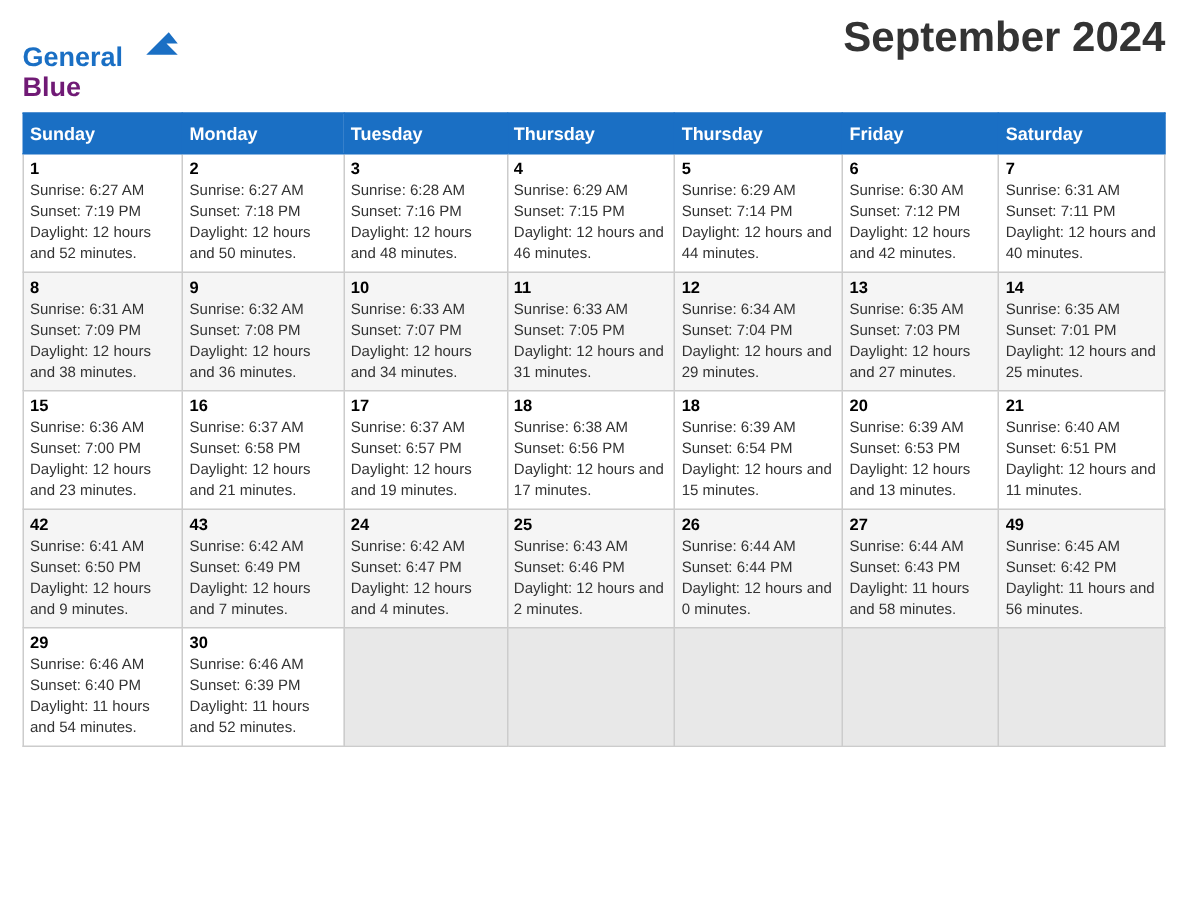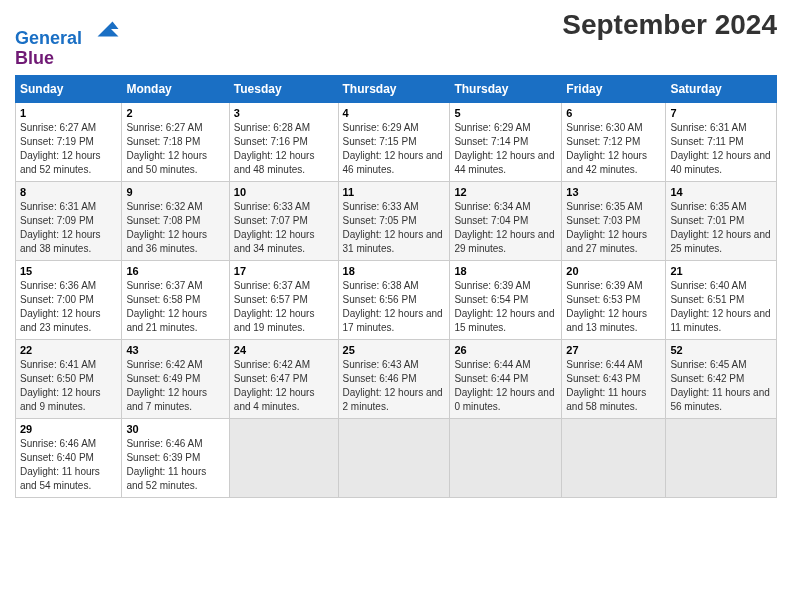--- a/index.html
+++ b/index.html
@@ -210,21 +210,21 @@
           <div class="day-num">20</div>
           <div class="day-detail">Sunrise: 6:39 AM<br>Sunset: 6:53 PM<br>Daylight: 12 hours and 13 minutes.</div>
         </td>
         <td>
           <div class="day-num">21</div>
           <div class="day-detail">Sunrise: 6:40 AM<br>Sunset: 6:51 PM<br>Daylight: 12 hours and 11 minutes.</div>
         </td>
       </tr>
       <tr>
         <td>
-          <div class="day-num">22</div>
+          <div class="day-num">42</div>
           <div class="day-detail">Sunrise: 6:41 AM<br>Sunset: 6:50 PM<br>Daylight: 12 hours and 9 minutes.</div>
         </td>
         <td>
           <div class="day-num">43</div>
           <div class="day-detail">Sunrise: 6:42 AM<br>Sunset: 6:49 PM<br>Daylight: 12 hours and 7 minutes.</div>
         </td>
         <td>
           <div class="day-num">24</div>
           <div class="day-detail">Sunrise: 6:42 AM<br>Sunset: 6:47 PM<br>Daylight: 12 hours and 4 minutes.</div>
         </td>
@@ -234,21 +234,21 @@
         </td>
         <td>
           <div class="day-num">26</div>
           <div class="day-detail">Sunrise: 6:44 AM<br>Sunset: 6:44 PM<br>Daylight: 12 hours and 0 minutes.</div>
         </td>
         <td>
           <div class="day-num">27</div>
           <div class="day-detail">Sunrise: 6:44 AM<br>Sunset: 6:43 PM<br>Daylight: 11 hours and 58 minutes.</div>
         </td>
         <td>
-          <div class="day-num">52</div>
+          <div class="day-num">49</div>
           <div class="day-detail">Sunrise: 6:45 AM<br>Sunset: 6:42 PM<br>Daylight: 11 hours and 56 minutes.</div>
         </td>
       </tr>
       <tr>
         <td>
           <div class="day-num">29</div>
           <div class="day-detail">Sunrise: 6:46 AM<br>Sunset: 6:40 PM<br>Daylight: 11 hours and 54 minutes.</div>
         </td>
         <td>
           <div class="day-num">30</div>

